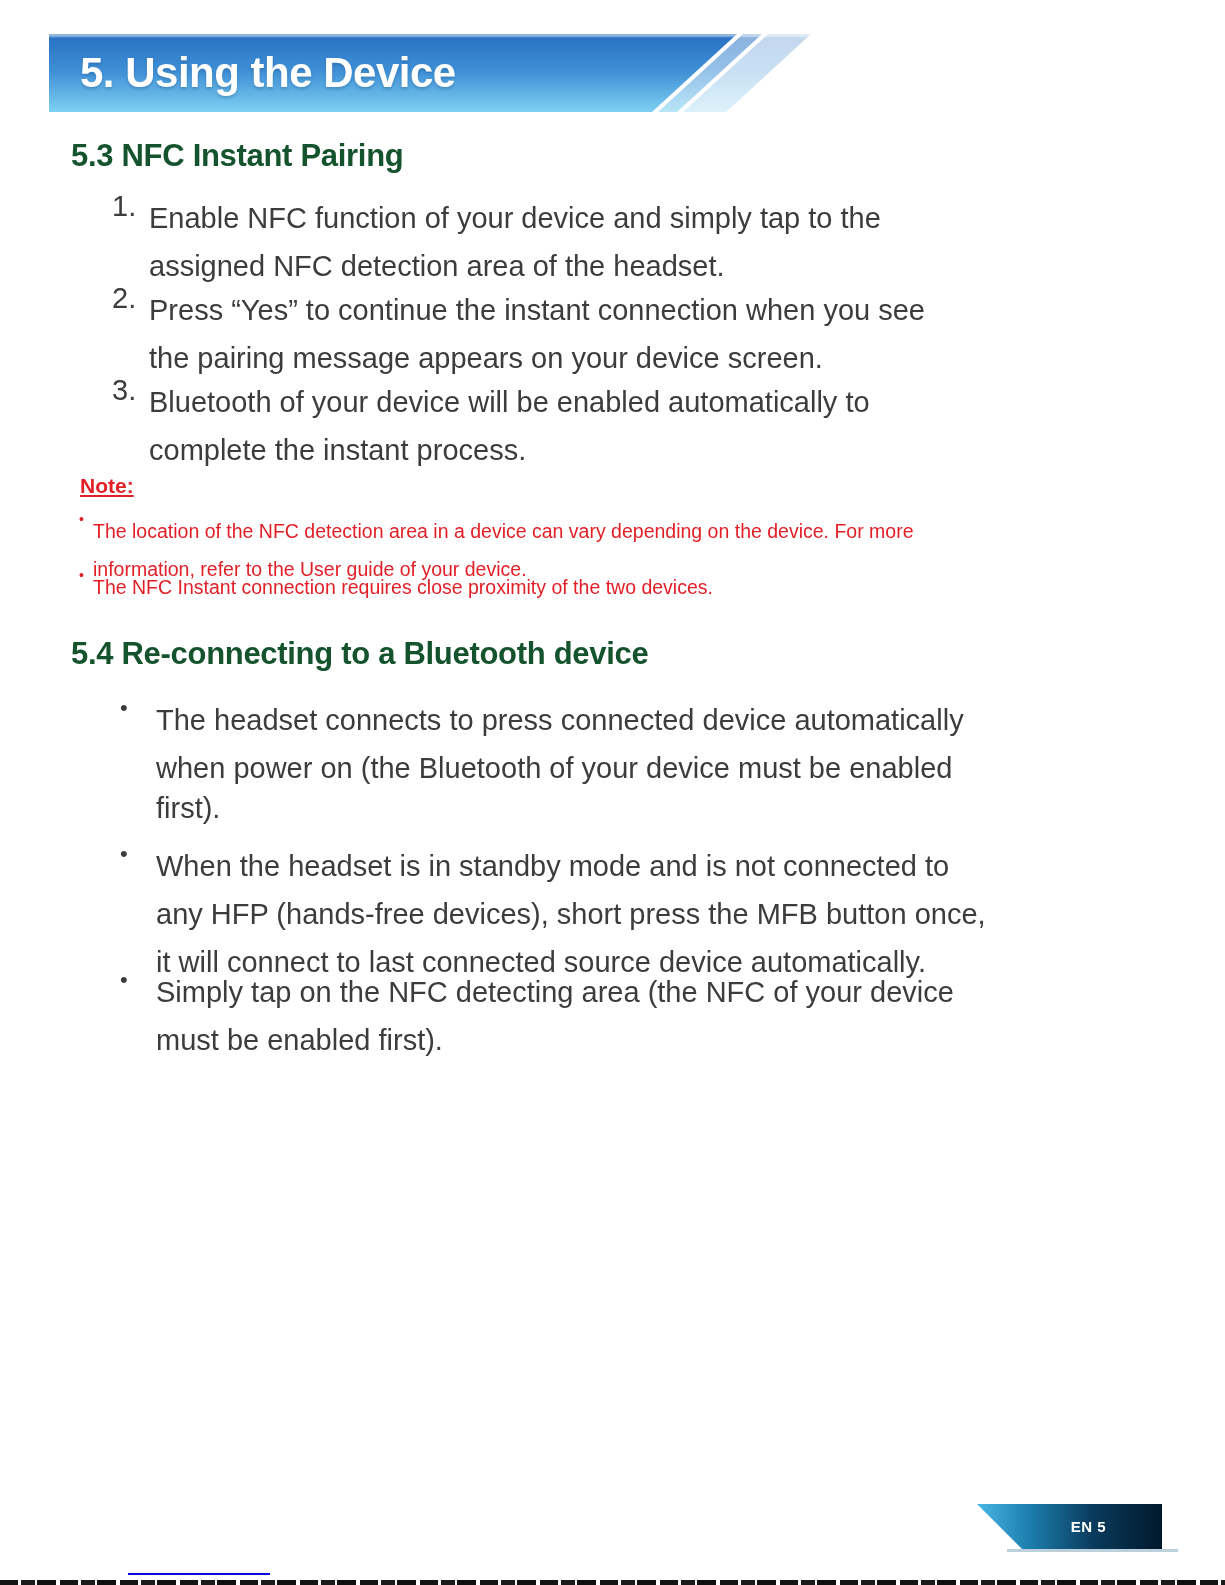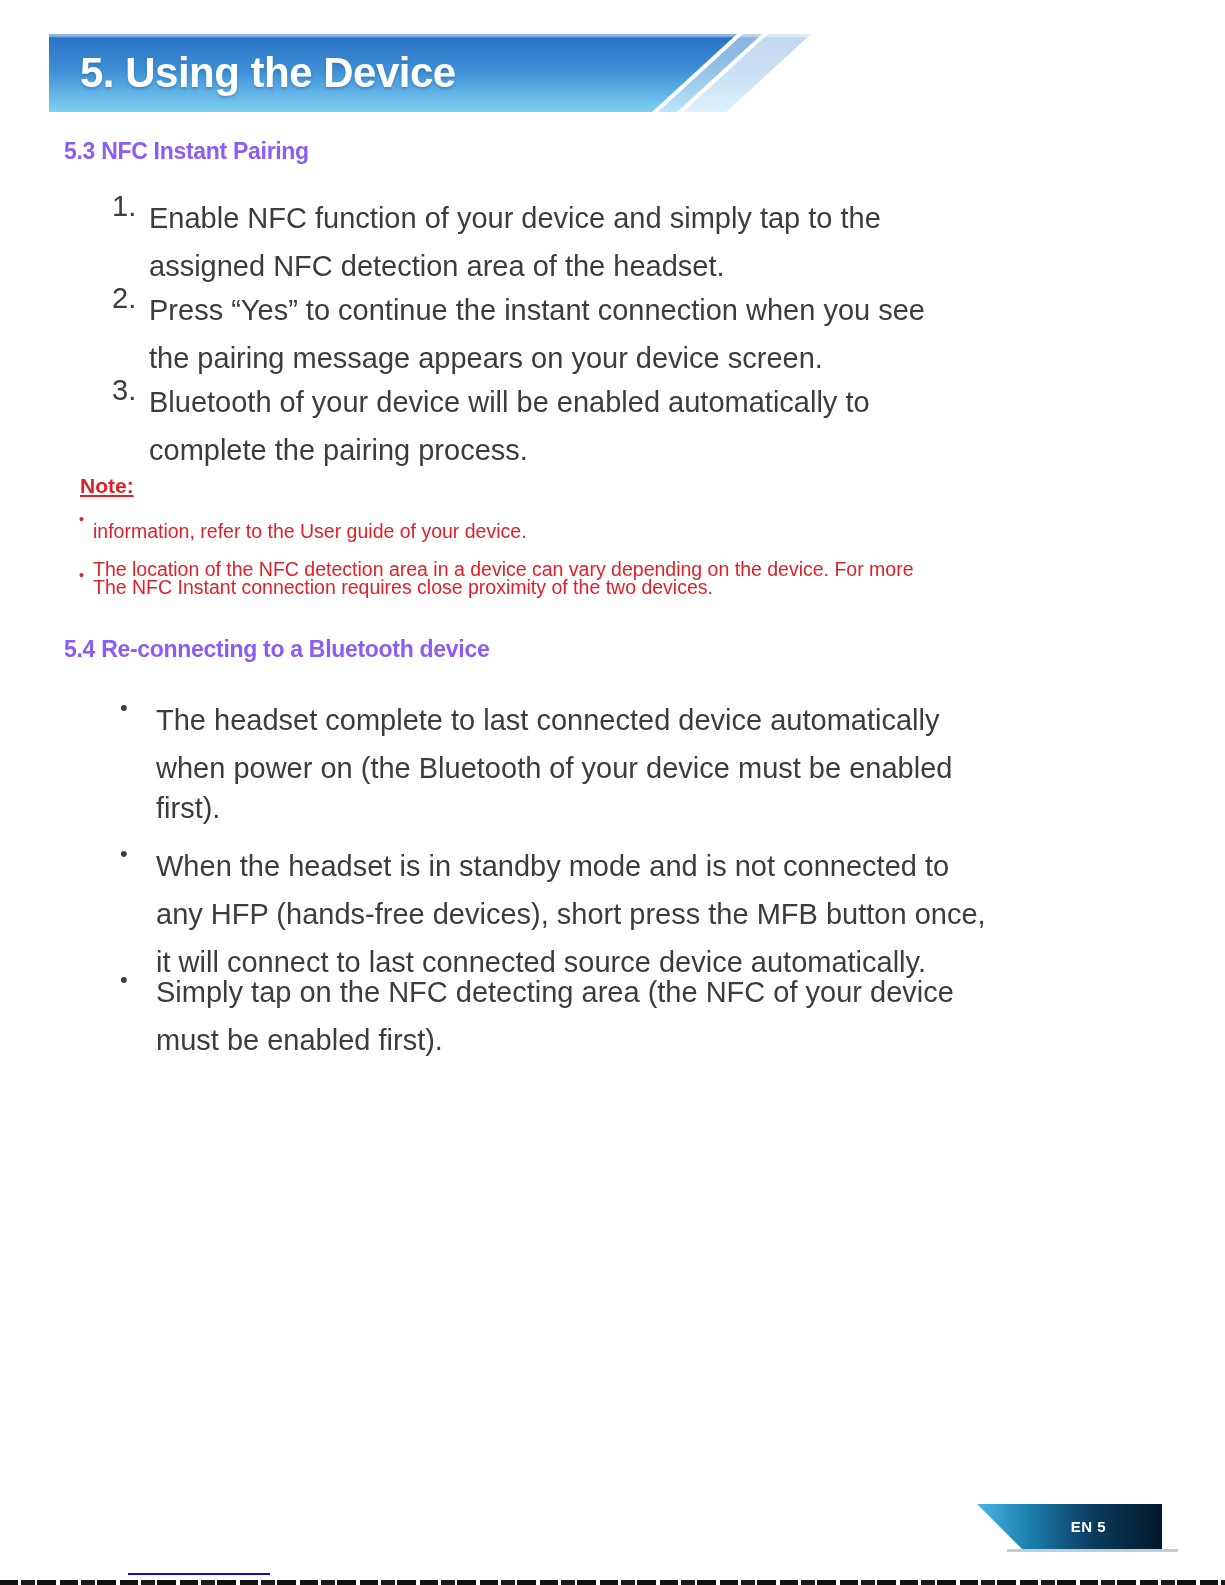--- a/index.html
+++ b/index.html
@@ -22,22 +22,22 @@
   .banner-stripe-b { opacity: 0.28; clip-path: polygon(719px 0, 762px 0, 677px 100%, 634px 100%); }
   .banner-title {
     position: absolute; left: 31px; top: 0; height: 100%;
     display: flex; align-items: center;
     color: #ffffff; font-size: 42px; font-weight: bold; letter-spacing: -0.5px;
     text-shadow: 0 2px 3px rgba(10, 50, 100, 0.25);
   }
 
   
   .sec-heading {
-    position: absolute; left: 64px;
-    color: #8b5cf6; font-size: 23px; font-weight: bold; letter-spacing: -0.3px;
+    position: absolute; left: 71px;
+    color: #14532d; font-size: 31px; font-weight: bold; letter-spacing: -0.3px;
     white-space: nowrap;
   }
   .h53 { top: 138px; }
   .h54 { top: 636px; }
 
   
   .doc-item {
     position: absolute; display: flex;
     font-size: 29px; color: #3c3c3c; line-height: 36px;
     white-space: nowrap;
@@ -113,47 +113,47 @@
     <span class="text">
       <span class="line">Press “Yes” to continue the instant connection when you see</span>
       <span class="line">the pairing message appears on your device screen.</span>
     </span>
   </div>
 
   <div class="doc-item num-item i3">
     <span class="marker">3.</span>
     <span class="text">
       <span class="line">Bluetooth of your device will be enabled automatically to</span>
-      <span class="line">complete the pairing process.</span>
+      <span class="line">complete the instant process.</span>
     </span>
   </div>
 
   <div class="note-label">Note:</div>
 
   <div class="note-item n1">
     <span class="marker">•</span>
     <span class="text">
+      <span class="line">The location of the NFC detection area in a device can vary depending on the device. For more</span>
       <span class="line">information, refer to the User guide of your device.</span>
-      <span class="line">The location of the NFC detection area in a device can vary depending on the device. For more</span>
     </span>
   </div>
 
   <div class="note-item n2">
     <span class="marker">•</span>
     <span class="text">
       <span class="line">The NFC Instant connection requires close proximity of the two devices.</span>
     </span>
   </div>
 
   <div class="sec-heading h54">5.4 Re-connecting to a Bluetooth device</div>
 
   <div class="doc-item bul-item b1">
     <span class="marker">•</span>
     <span class="text">
-      <span class="line">The headset complete to last connected device automatically</span>
+      <span class="line">The headset connects to press connected device automatically</span>
       <span class="line">when power on (the Bluetooth of your device must be enabled</span>
       <span class="trailing-line">first).</span>
     </span>
   </div>
 
   <div class="doc-item bul-item b2">
     <span class="marker">•</span>
     <span class="text">
       <span class="line">When the headset is in standby mode and is not connected to</span>
       <span class="line">any HFP (hands-free devices), short press the MFB button once,</span>

